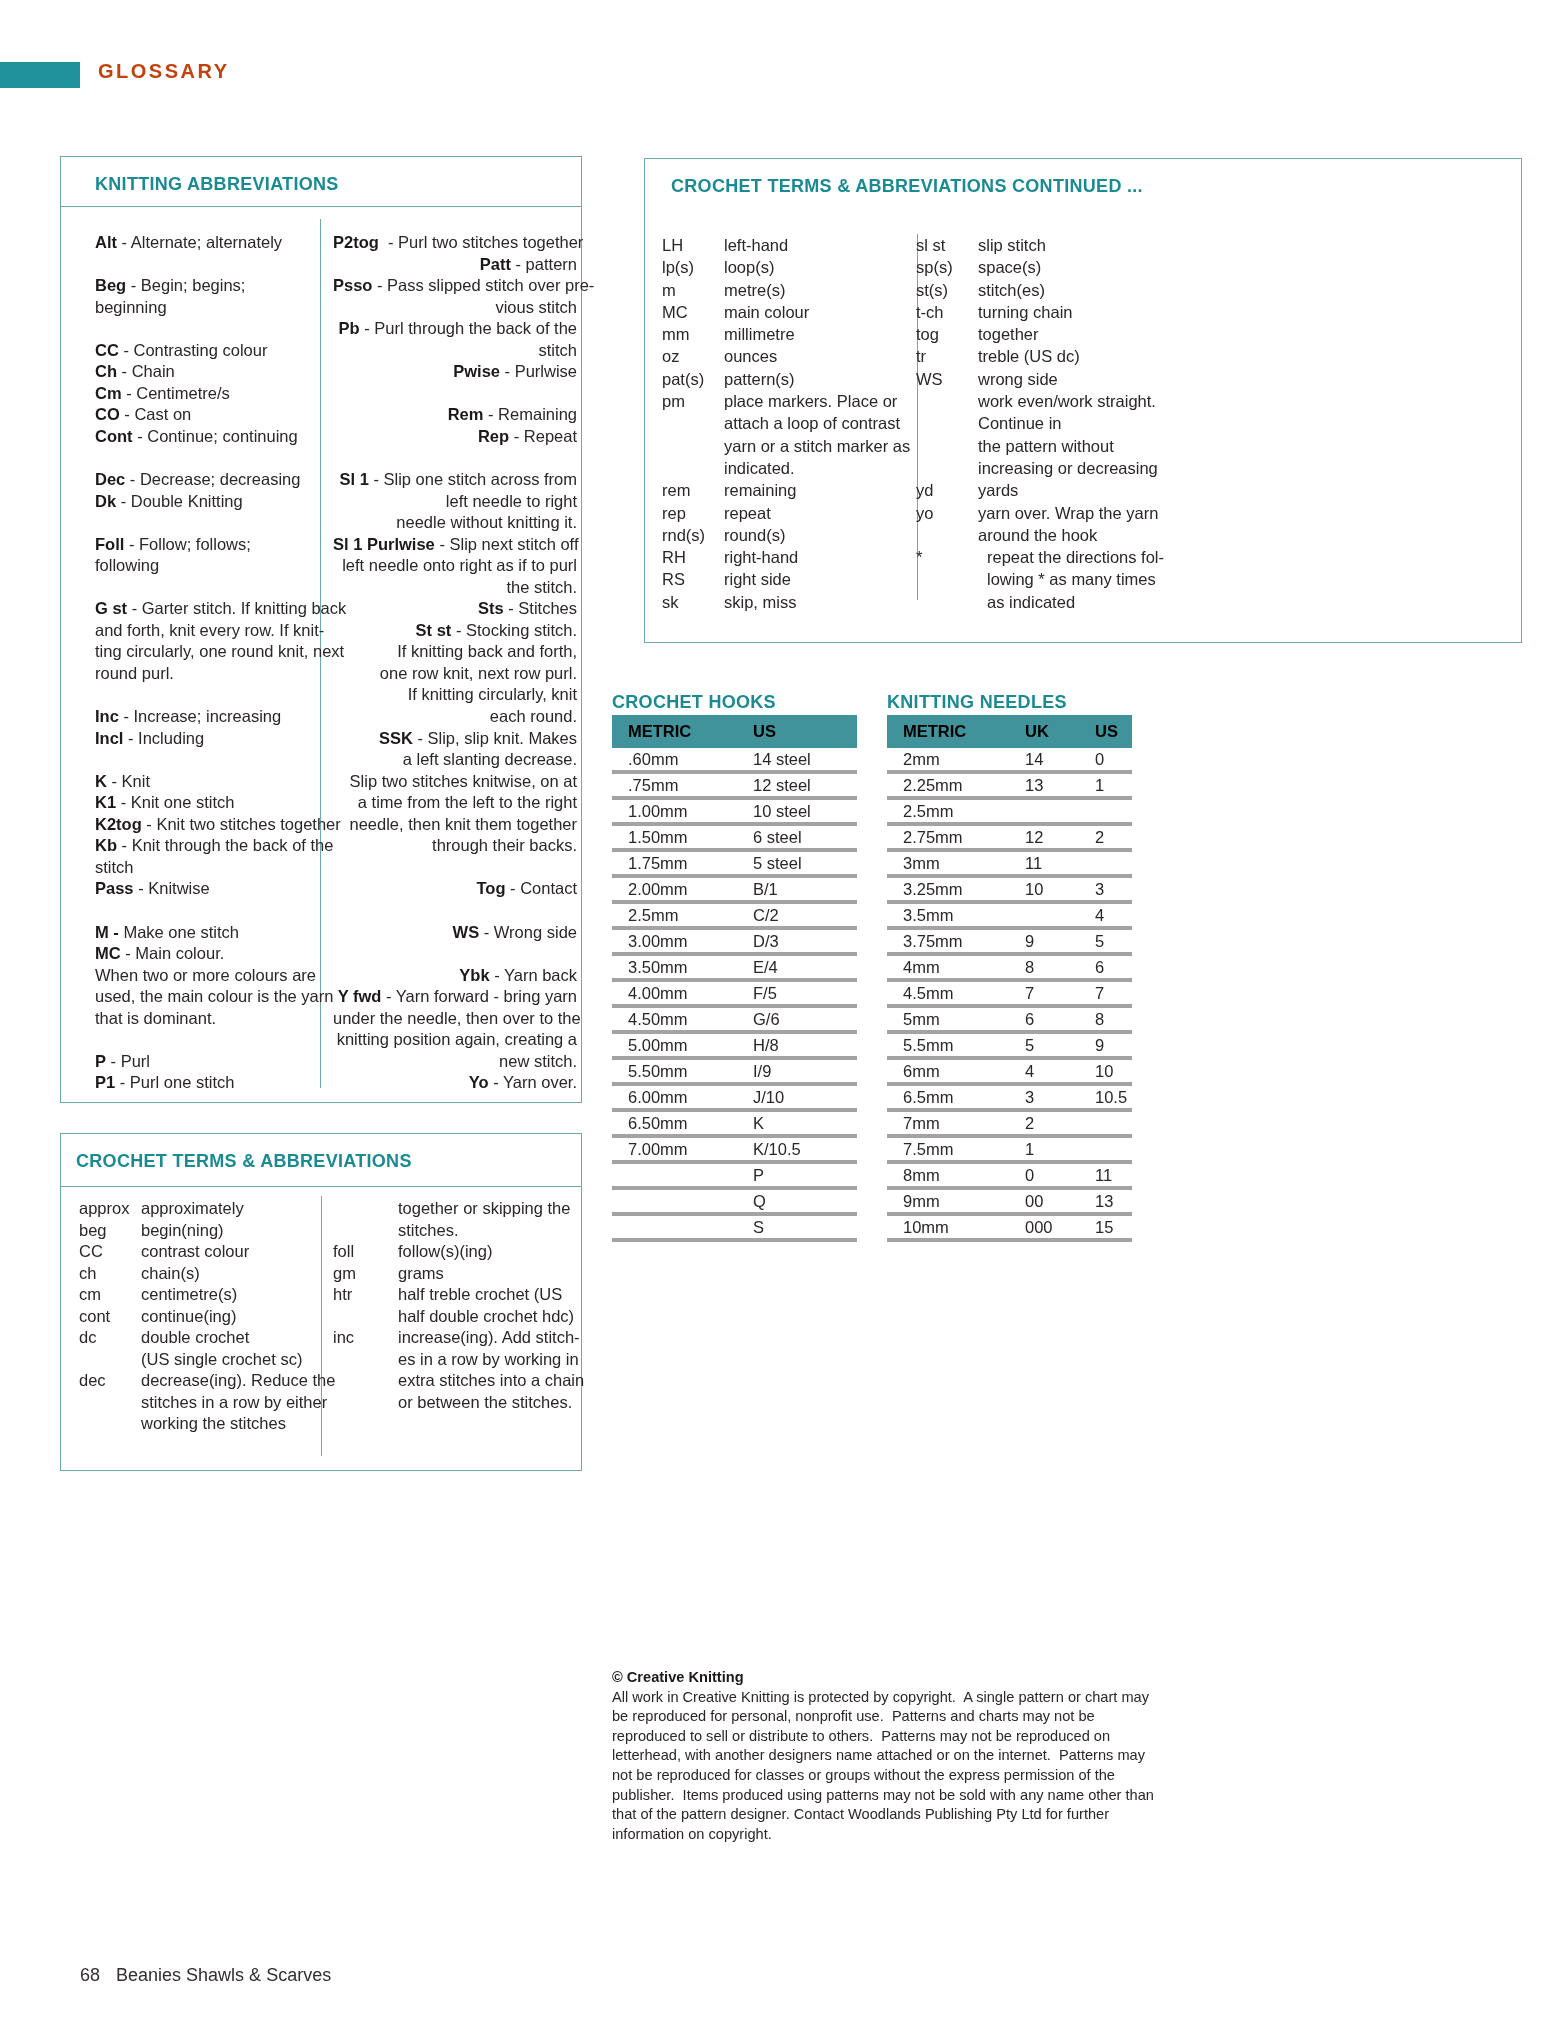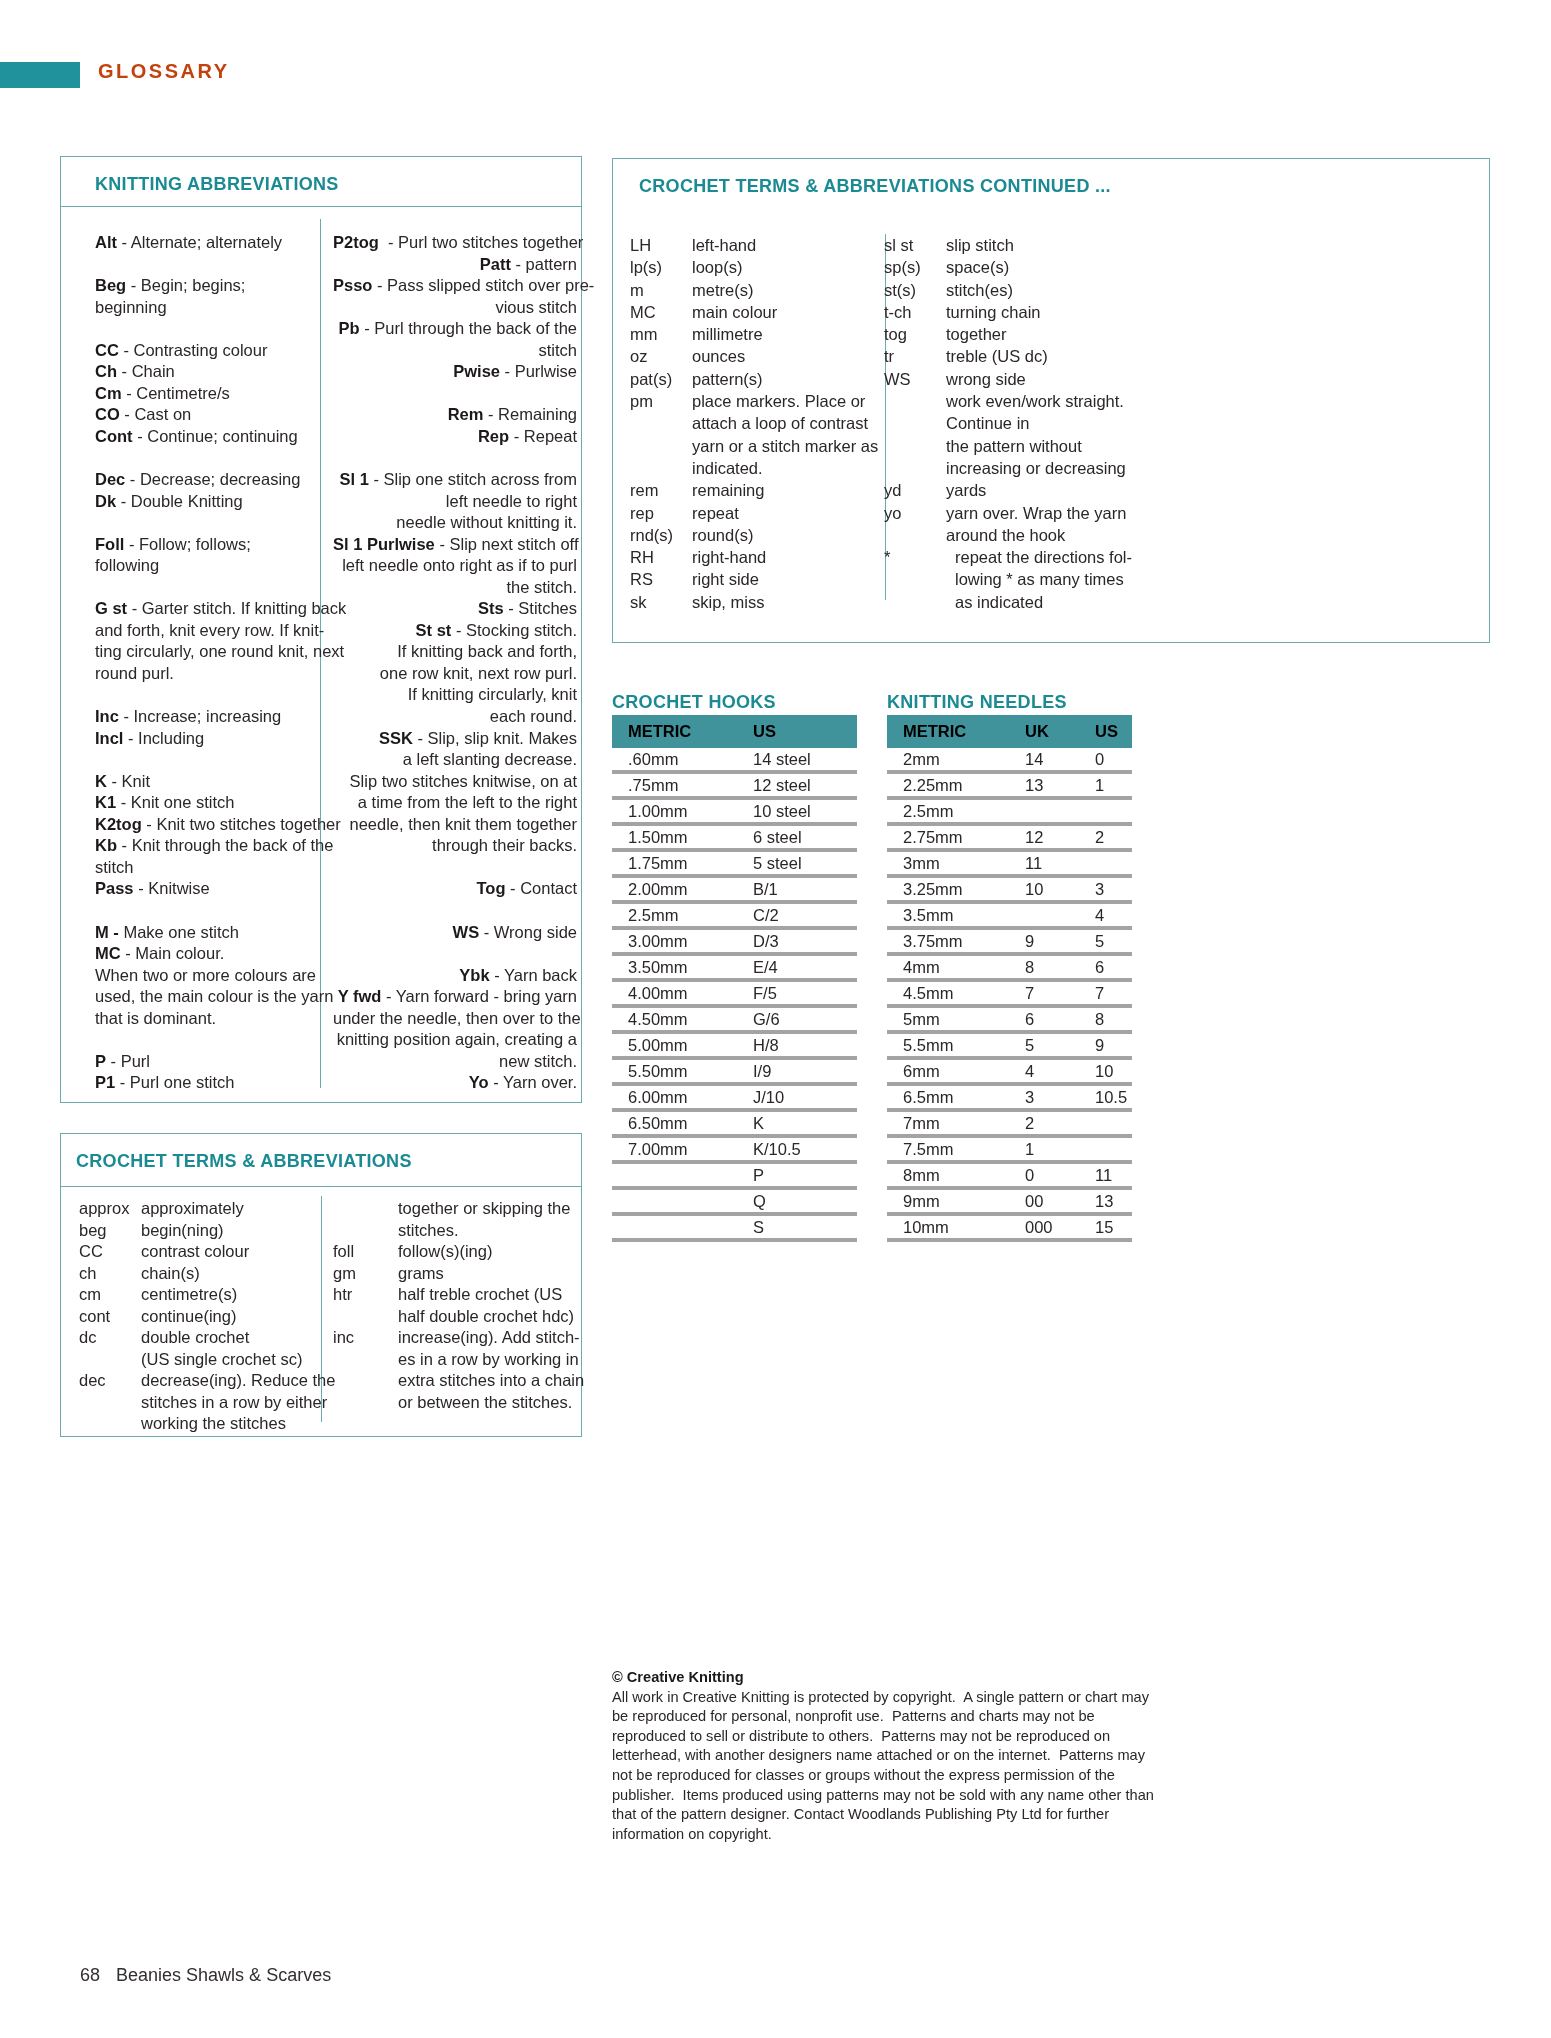--- a/index.html
+++ b/index.html
@@ -146,21 +146,21 @@
         <div class="gap"></div>
         <div class="line"><b>Ybk</b><span> - Yarn back</span></div>
         <div class="line"><b>Y fwd</b><span> - Yarn forward - bring yarn</span></div>
         <div class="line"><span>under the needle, then over to the</span></div>
         <div class="line"><span>knitting position again, creating a</span></div>
         <div class="line"><span>new stitch.</span></div>
         <div class="line"><b>Yo</b><span> - Yarn over.</span></div>
       </div>
   </div>
 
-  <div class="gbox" id="crochet-cont-box" style="left:612px;top:158px;width:878px;height:485px;">
+  <div class="gbox" id="crochet-cont-box" style="left:644px;top:158px;width:878px;height:485px;">
     <div class="box-title" style="left:26px;top:17px;">CROCHET TERMS &amp; ABBREVIATIONS CONTINUED ...</div>
     <div class="vdivider" style="left:272px;top:75px;bottom:42px;"></div>
     <div class="abbr-col" style="left:17px;top:75px;width:250px;">
         <div class="arow"><span class="a">LH</span><span class="d">left-hand</span></div>
         <div class="arow"><span class="a">lp(s)</span><span class="d">loop(s)</span></div>
         <div class="arow"><span class="a">m</span><span class="d">metre(s)</span></div>
         <div class="arow"><span class="a">MC</span><span class="d">main colour</span></div>
         <div class="arow"><span class="a">mm</span><span class="d">millimetre</span></div>
         <div class="arow"><span class="a">oz</span><span class="d">ounces</span></div>
         <div class="arow"><span class="a">pat(s)</span><span class="d">pattern(s)</span></div>
@@ -377,21 +377,21 @@
         <span class="c1">00</span>
         <span class="c2">13</span>
       </div>
       <div class="trow">
         <span class="c0">10mm</span>
         <span class="c1">000</span>
         <span class="c2">15</span>
       </div>
     </div>
 
-  <div class="gbox" id="crochet-terms-box" style="left:60px;top:1133px;width:522px;height:304px;">
+  <div class="gbox" id="crochet-terms-box" style="left:60px;top:1133px;width:522px;height:338px;">
     <div class="box-title" style="left:15px;top:17px;">CROCHET TERMS &amp; ABBREVIATIONS</div>
     <div class="title-rule" style="top:52px;"></div>
     <div class="vdivider" style="left:260px;top:62px;bottom:14px;"></div>
     <div class="abbr-col" style="left:18px;top:64px;width:235px;">
         <div class="arow"><span class="a">approx</span><span class="d">approximately</span></div>
         <div class="arow"><span class="a">beg</span><span class="d">begin(ning)</span></div>
         <div class="arow"><span class="a">CC</span><span class="d">contrast colour</span></div>
         <div class="arow"><span class="a">ch</span><span class="d">chain(s)</span></div>
         <div class="arow"><span class="a">cm</span><span class="d">centimetre(s)</span></div>
         <div class="arow"><span class="a">cont</span><span class="d">continue(ing)</span></div>

